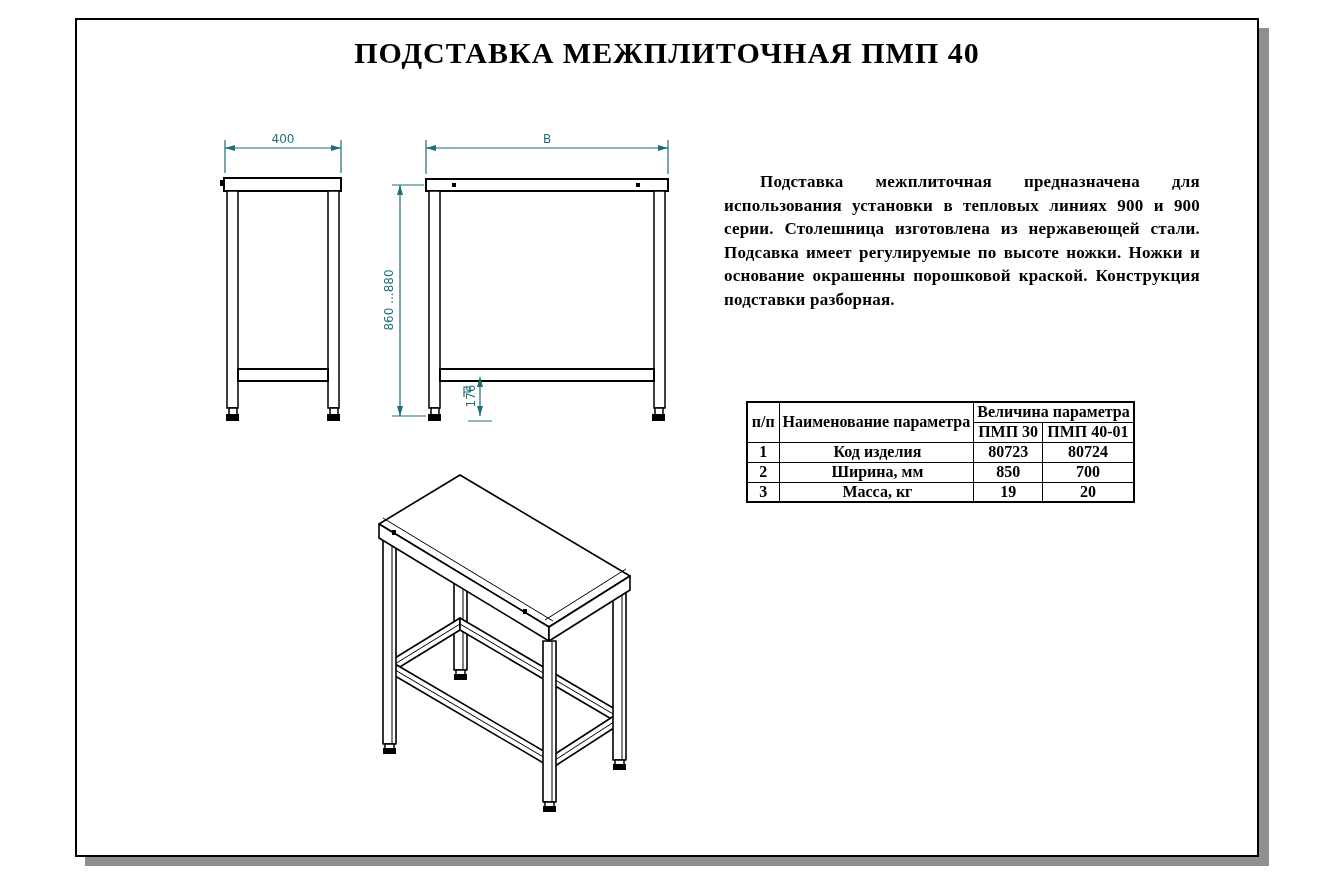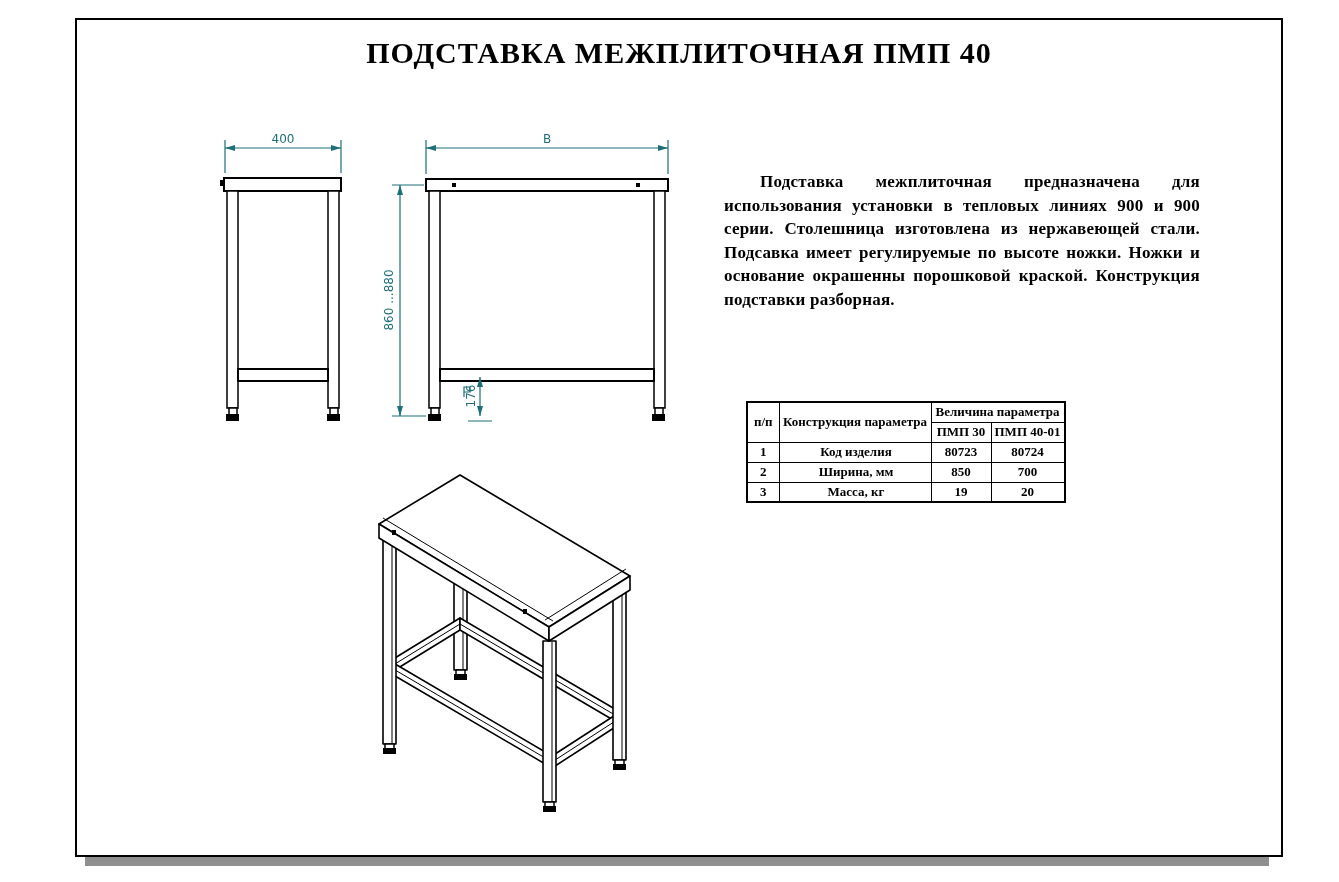--- a/index.html
+++ b/index.html
@@ -1,28 +1,28 @@
 <!DOCTYPE html>
 <html style="--dim-color: #1d6e78; --line-color: #000000;"><head>
 <meta charset="utf-8">
 <style>
   html,body { margin:0; padding:0; background:#ffffff; }
   .canvas { position:relative; width:1339px; height:882px; background:#ffffff; overflow:hidden;
             font-family:"Liberation Serif", serif; }
   .page-shadow { position:absolute; left:85px; top:28px; width:1184px; height:838px; background:#8f8f8f; }
   .page { position:absolute; left:75px; top:18px; width:1180px; height:835px; background:#ffffff;
-          border:2px solid #000;padding-left:24px; }
+          border:2px solid #000; }
   .doc-title { position:absolute; left:0; right:0; top:16px; text-align:center;
                font-size:30px; font-weight:bold; letter-spacing:1px; color:#000; white-space:nowrap; }
   .drawing-svg { position:absolute; left:65px; top:77px; width:600px; height:740px; }
   .description { position:absolute; left:647px; top:150px; width:476px;
                  font-size:17px; font-weight:bold; line-height:23.5px; text-align:justify;
                  text-indent:36px; color:#000; letter-spacing:0.2px; }
   .params-table { position:absolute; left:669px; top:381px; border-collapse:collapse;
-                  font-size:13px; font-weight:bold; color:#000; table-layout:fixed; }
+                  font-size:16px; font-weight:bold; color:#000; table-layout:fixed; }
   .params-table td, .params-table th { border:1.5px solid #000; padding:0 3px; text-align:center;
                   overflow:hidden; white-space:nowrap; }
   .params-table { border:2px solid #000; }
   .params-table .c-num { width:32px; }
   .params-table .c-param { width:152px; }
   .params-table .c-v1 { width:60px; }
   .params-table .c-v2 { width:62px; }
   .params-table tr { height:20px; }
   .params-table .param-name { text-align:center; padding-left:5px; }
   
@@ -150,21 +150,21 @@
     <table class="params-table">
       <colgroup>
         <col class="c-num">
           <col class="c-param">
           <col class="c-v1">
           <col class="c-v2">
       </colgroup>
       <tbody>
           <tr>
         <td rowspan="2">п/п</td>
-        <td rowspan="2">Конструкция параметра</td>
+        <td rowspan="2">Наименование параметра</td>
         <td colspan="2">Величина параметра</td>
       </tr>
       <tr>
         <td>ПМП 30</td>
         <td>ПМП 40-01</td>
       </tr>
       <tr>
         <td>1</td>
         <td class="param-name">Код изделия</td>
         <td>80723</td>

